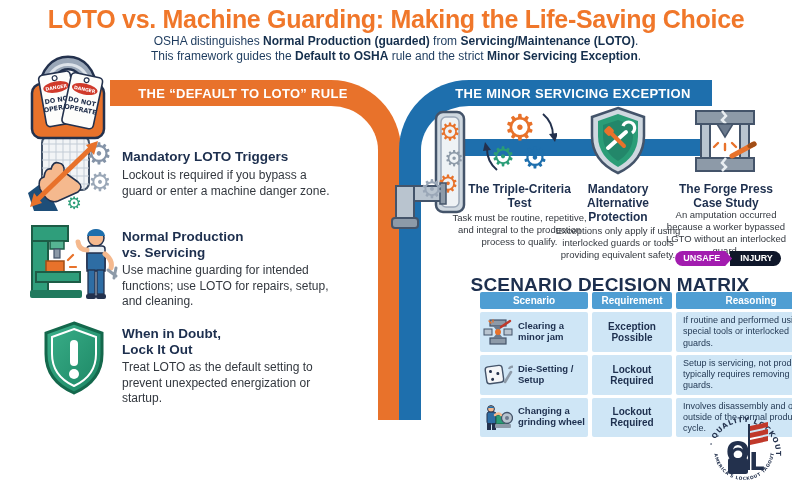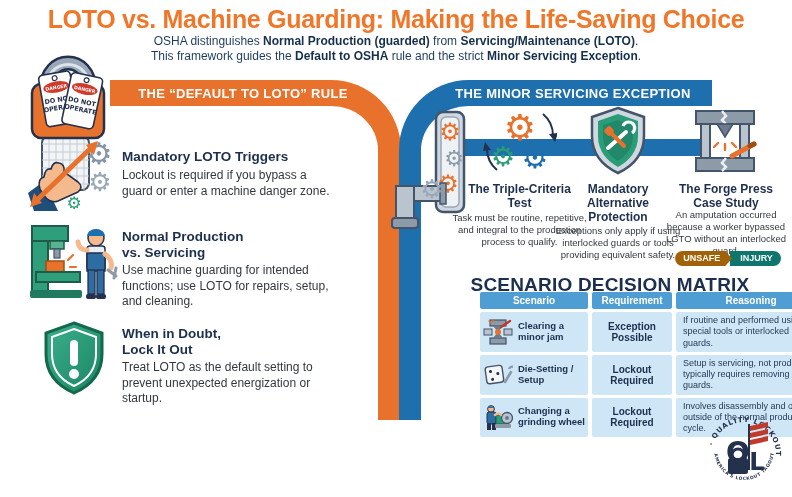--- a/index.html
+++ b/index.html
@@ -32,24 +32,24 @@
   
   .col-title{font-size:12px;font-weight:700;color:#1d2f4e;line-height:1.18;text-align:center;white-space:pre-line;}
   .col-desc{font-size:9.5px;color:#33383f;line-height:1.28;text-align:center;}
 
   .pipe-band{left:450px;top:139px;width:258px;height:17px;background:#1e6fad;
              border-radius:0 8px 8px 0;z-index:1;}
 
   
   .badges{left:668px;top:251px;width:120px;display:flex;justify-content:center;z-index:3;}
   .badge{font-size:9px;font-weight:700;color:#fff;padding:3px 8px;line-height:1;}
-  .badge-unsafe{background:#a16207;border-radius:9px 0 0 9px;
+  .badge-unsafe{background:#a21caf;border-radius:9px 0 0 9px;
                 clip-path:polygon(0 0,calc(100% - 7px) 0,100% 50%,calc(100% - 7px) 100%,0 100%);
                 padding-right:12px;}
-  .badge-injury{background:#0f766e;border-radius:0 9px 9px 0;margin-left:-2px;padding-left:10px;}
+  .badge-injury{background:#0f172a;border-radius:0 9px 9px 0;margin-left:-2px;padding-left:10px;}
 
   
   .matrix-title{left:437px;top:274px;width:346px;text-align:center;font-size:19px;
                 font-weight:800;color:#1d2f4e;letter-spacing:.2px;}
   .matrix{left:437px;top:292px;width:346px;display:grid;
           grid-template-columns:108px 80px 150px;column-gap:4px;row-gap:3px;margin-left:43px;}
   .mh{background:#4f9ed3;color:#fff;font-size:10px;font-weight:700;text-align:center;
       height:17px;line-height:17px;border-radius:2px;}
   .mc{background:#cfe6f6;border-radius:2px;display:flex;align-items:center;box-sizing:border-box;}
   .mc-scenario{gap:5px;padding:2px 3px;min-height:29px;}

